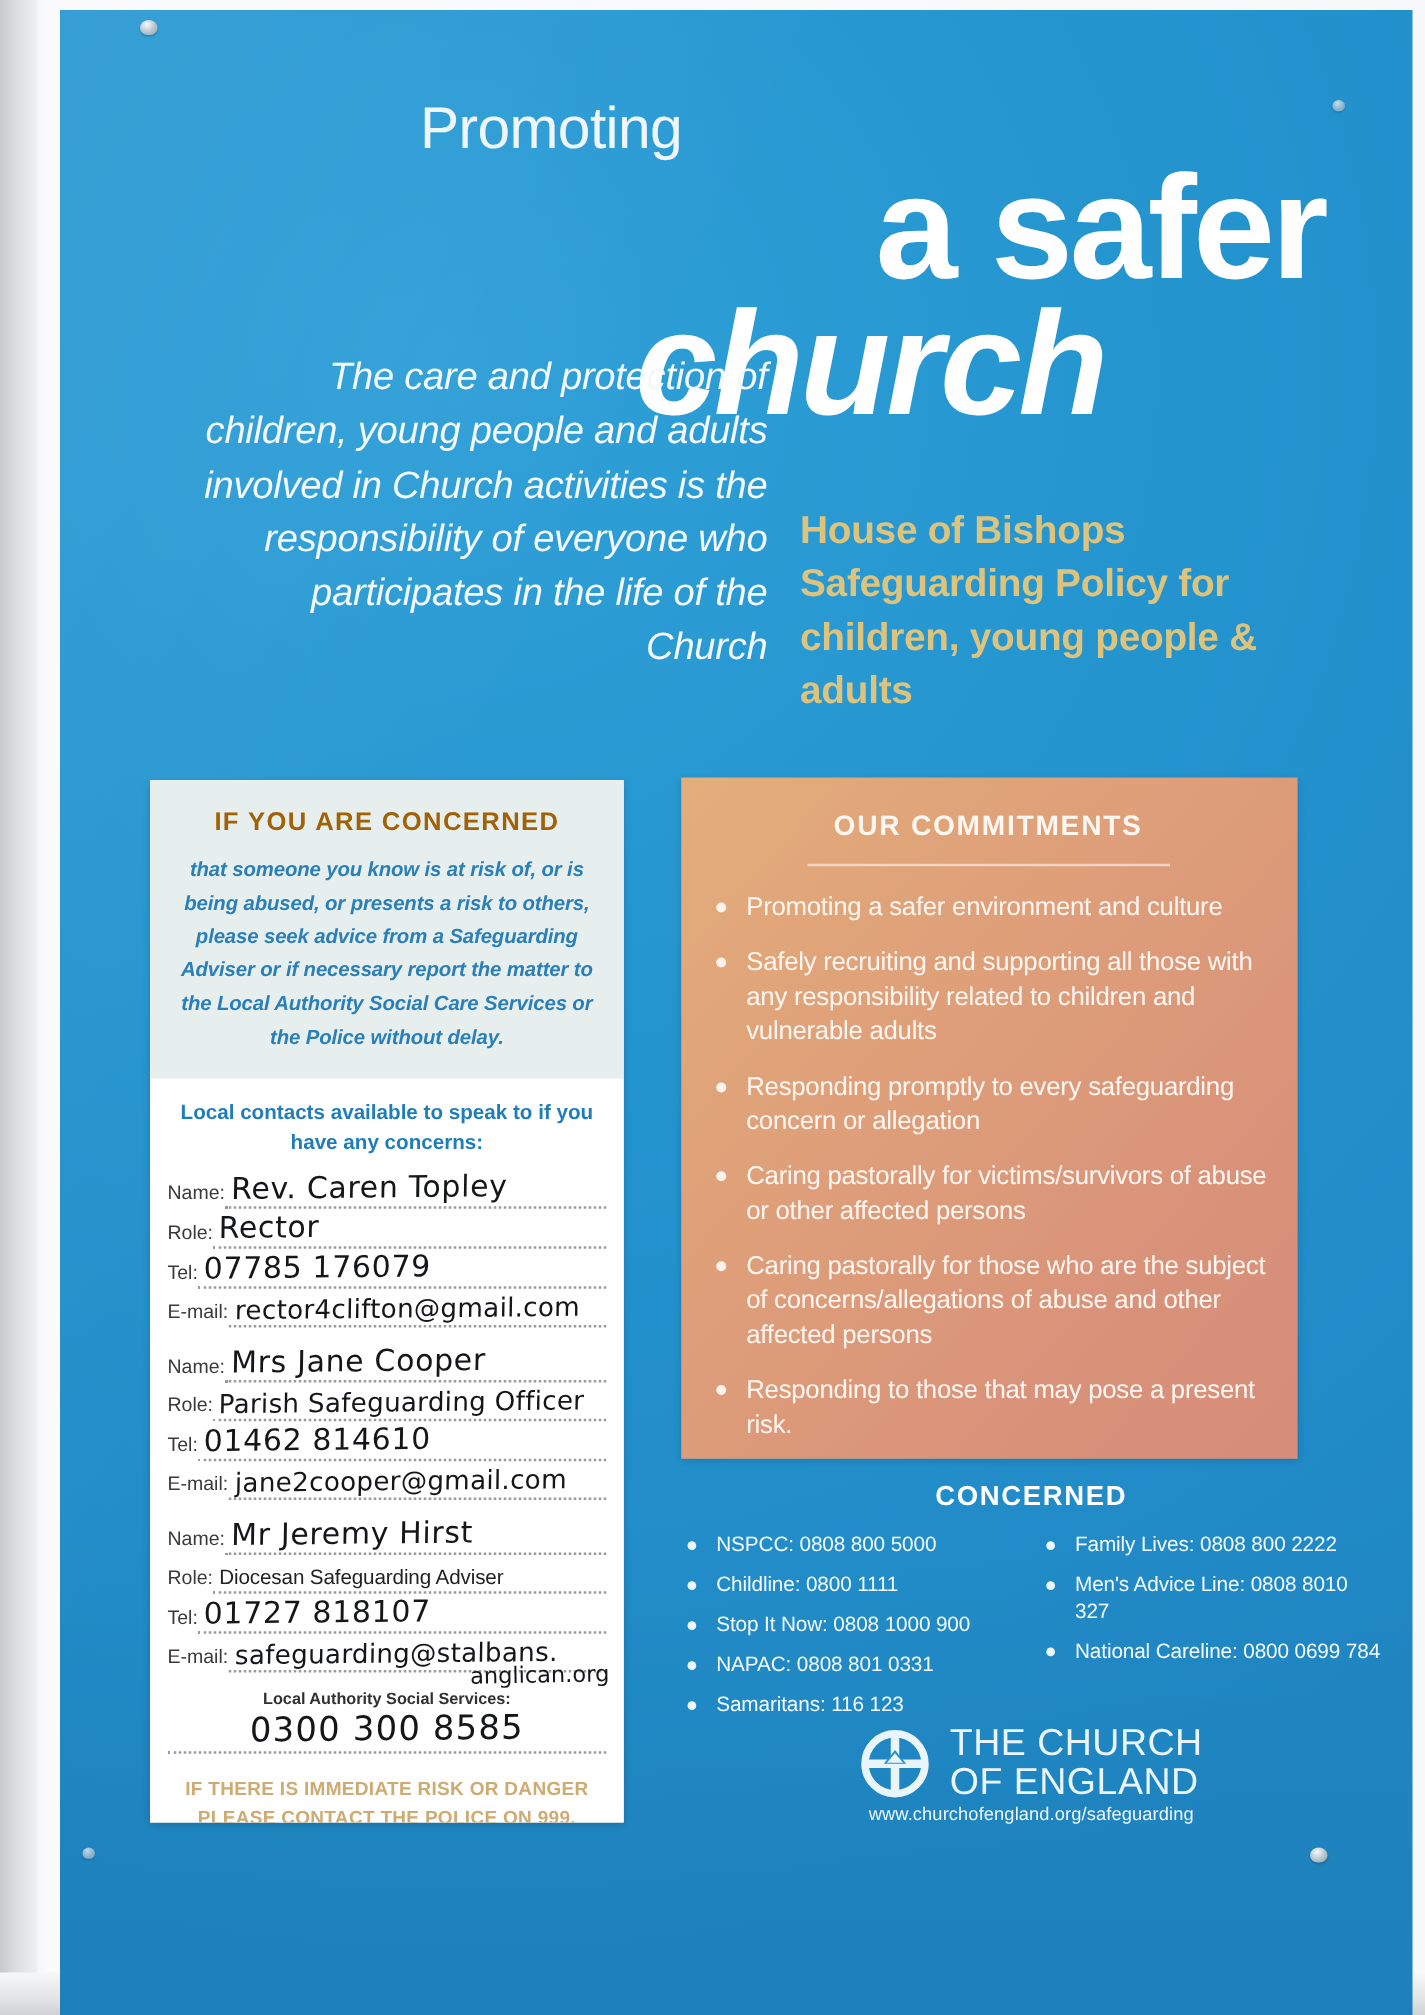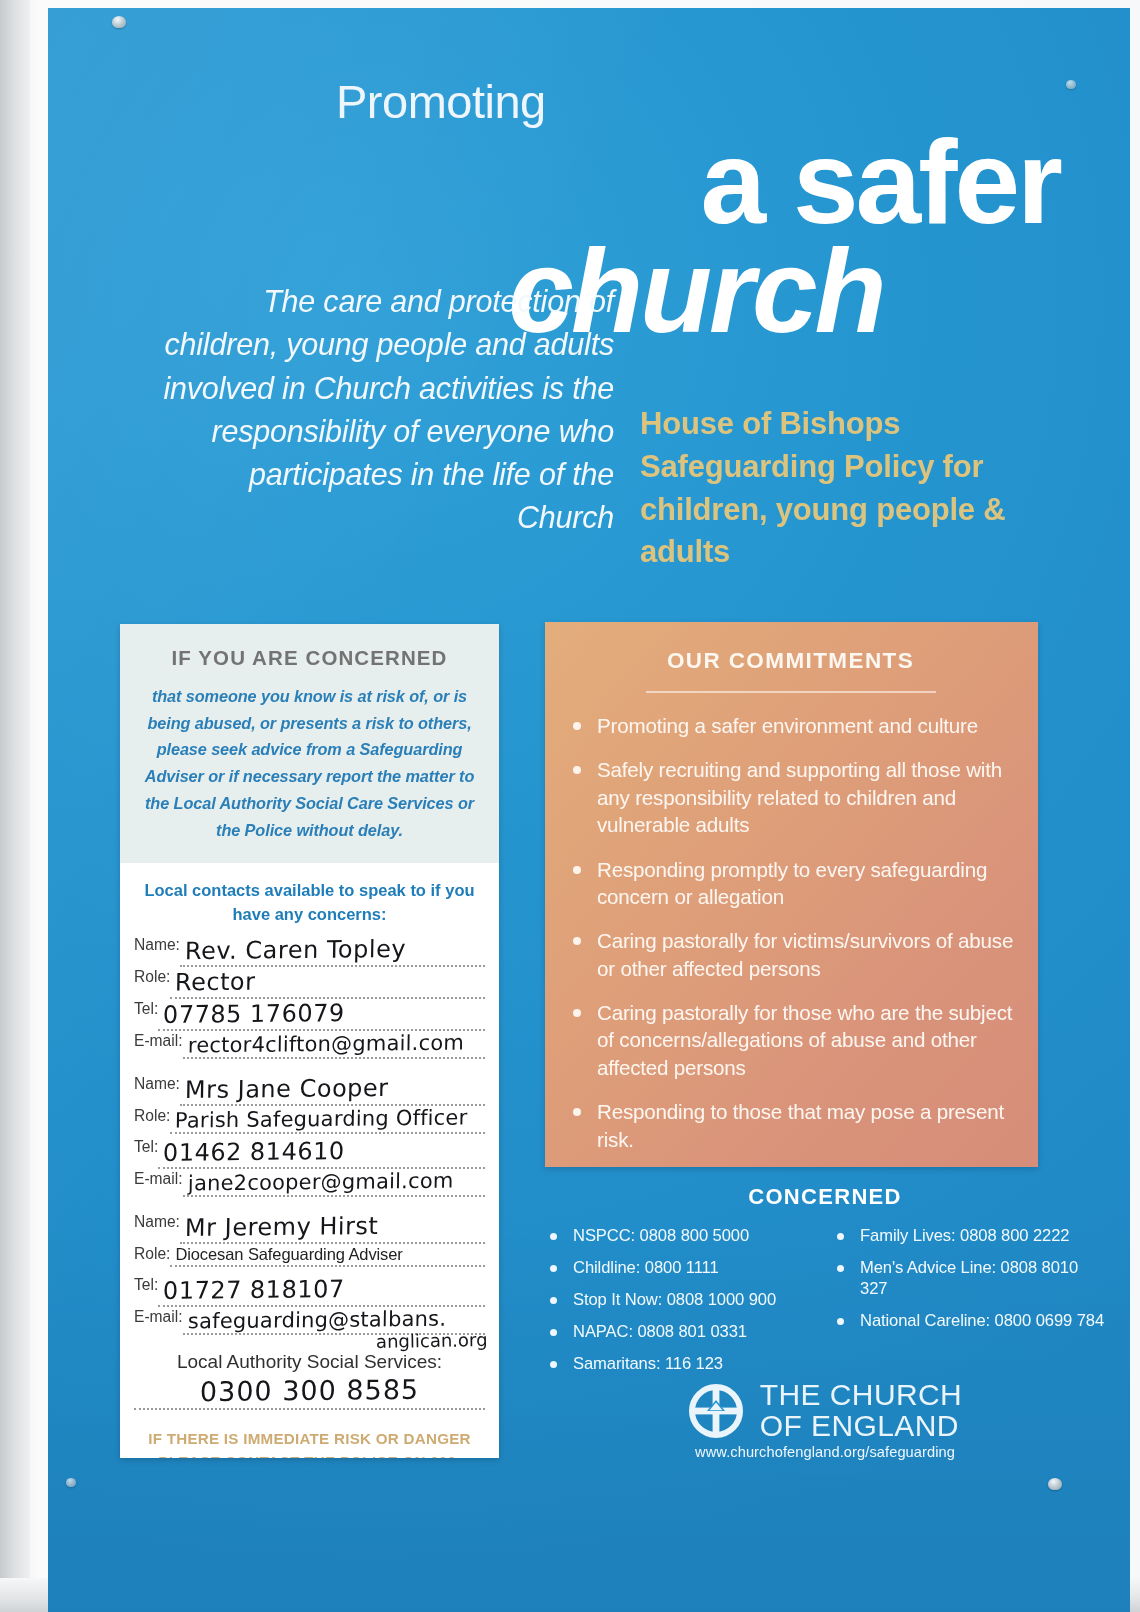--- a/index.html
+++ b/index.html
@@ -149,21 +149,21 @@
     overflow: hidden;
   }
 
   .concerned-block {
     background: #e6efed;
     padding: 22px 16px 20px 16px;
   }
 
   .concerned-title {
     text-align: center;
-    color: #737373;
+    color: #a16207;
     font-size: 20.5px;
     font-weight: 700;
     letter-spacing: 1.1px;
     margin-bottom: 13px;
   }
 
   .concerned-body {
     text-align: center;
     color: #2a7fb8;
     font-style: italic;
@@ -185,21 +185,21 @@
     font-size: 16.5px;
     font-weight: 600;
     line-height: 1.42;
     margin-bottom: 10px;
   }
 
   .contact-group { margin-bottom: 13px; }
 
   .field {
     display: flex;
-    align-items: flex-start;
+    align-items: flex-end;
     min-height: 30px;
     margin-bottom: 1px;
   }
 
   .field-label {
     color: #3a3a3a;
     font-size: 15.6px;
     font-weight: 400;
     white-space: nowrap;
     padding-bottom: 3px;
@@ -244,22 +244,22 @@
     font-family: "DejaVu Sans", sans-serif;
     font-size: 18px;
     color: #15161a;
     transform: rotate(-1deg);
     white-space: nowrap;
   }
 
   .la-title {
     text-align: center;
     color: #303030;
-    font-size: 19px;
-    font-weight: 400;
+    font-size: 13px;
+    font-weight: 700;
     margin-top: 6px;
     margin-bottom: 2px;
   }
 
   .la-number {
     text-align: center;
     border-bottom: 2px dotted #9a9a9a;
     padding-bottom: 2px;
   }
   .la-number .hand { font-size: 27px; letter-spacing: 1px; }

